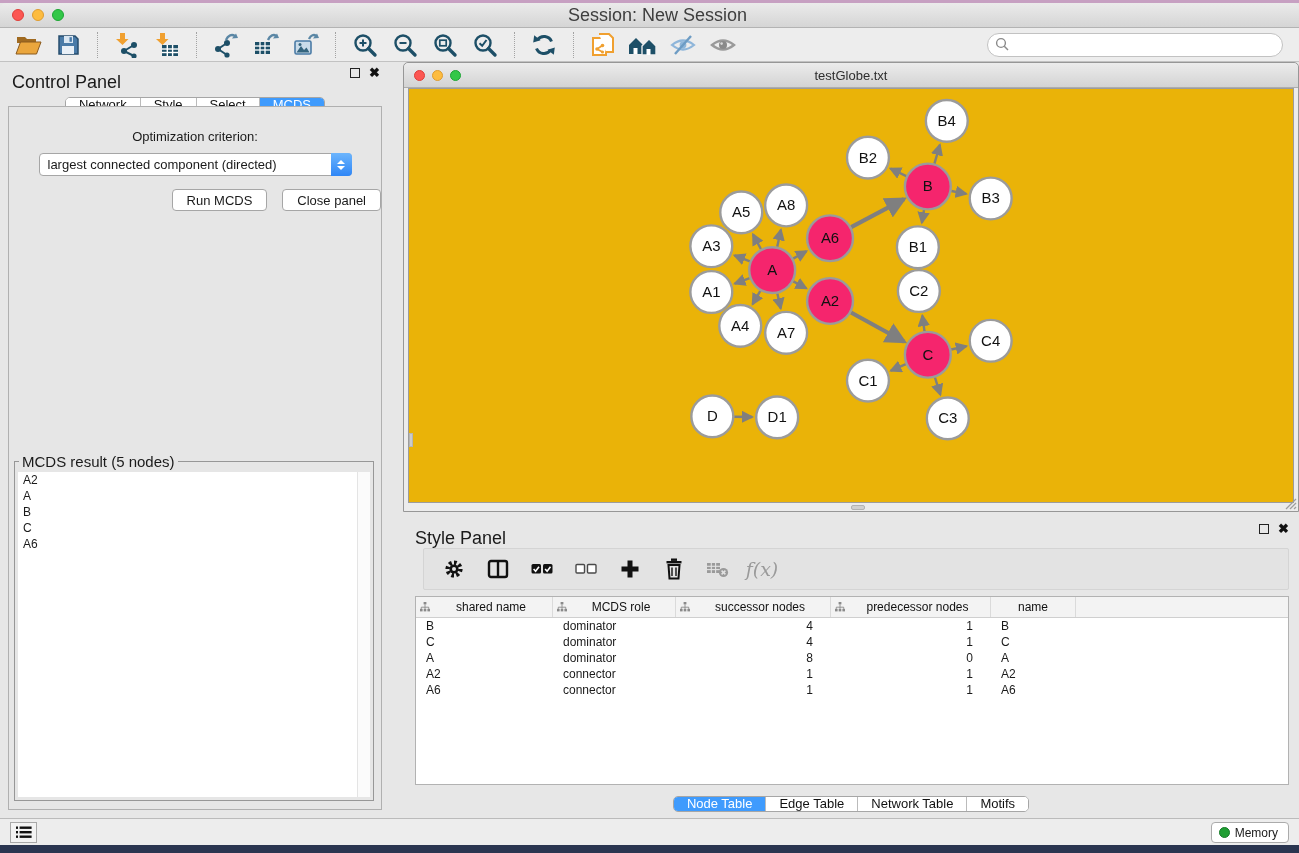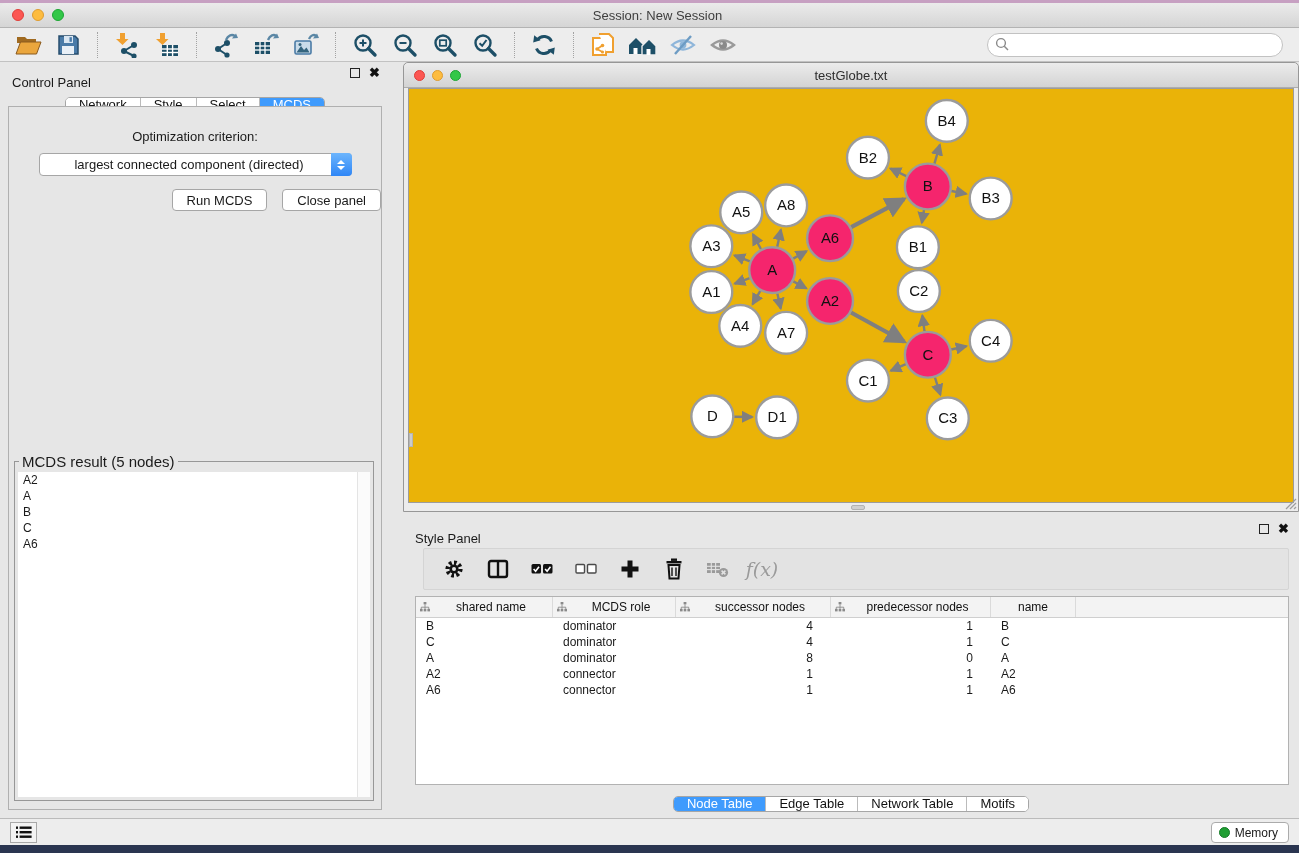--- a/index.html
+++ b/index.html
@@ -10,52 +10,52 @@
   
   .desktop-strip-top { position:absolute; top:0; left:0; right:0; height:3px; background:#c7a0c2; }
   .titlebar { position:absolute; top:3px; left:0; right:0; height:25px;
               background:linear-gradient(#ebebeb,#d5d5d5); border-bottom:1px solid #b3b3b3;
               border-radius:6px 6px 0 0; display:flex; align-items:center; }
   .lights { display:flex; gap:8px; margin-left:12px; }
   .light { width:12px; height:12px; border-radius:50%; }
   .light.red { background:#fc5753; border:1px solid #df3e3a;}
   .light.yellow { background:#fdbc40; border:1px solid #de9c30;}
   .light.green { background:#33c748; border:1px solid #1da534;}
-  .titlebar .title { position:absolute; left:16px; right:0; text-align:center; font-size:13px; color:#3e3e3e; }
+  .titlebar .title { position:absolute; left:16px; right:0; text-align:center; font-size:18px; color:#3e3e3e; }
 
   .toolbar { position:absolute; top:28px; left:0; right:0; height:34px; background:#ededed;
              border-bottom:1px solid #c2c2c2; display:flex; align-items:center; padding:0 8px; }
   .tb-btn { width:40px; height:30px; display:flex; align-items:center; justify-content:center; }
   .tb-sep { width:1px; height:26px; border-left:1px dotted #a3a3a3; margin:0 9px; }
   .searchbox { margin-left:auto; margin-right:8px; width:296px; height:24px; background:#fff;
                border:1px solid #c2c2c2; border-radius:12px; display:flex; align-items:center; padding-left:7px; }
   .searchbox input { border:none; outline:none; flex:1; height:18px; font-size:12px; background:transparent; }
 
   
   .control-panel { position:absolute; left:0; top:62px; width:390px; height:756px; }
   .panel-head { position:relative; height:28px; display:flex; align-items:center; }
-  .panel-head .p-title { font-size:13px; margin-left:12px;margin-top:12px; }
+  .panel-head .p-title { font-size:18px; margin-left:12px;margin-top:12px; }
   .panel-icons { position:absolute; right:10px; top:6px; display:flex; gap:9px; align-items:center; }
   .float-icon { width:10px; height:10px; border:1.6px solid #222; display:inline-block; }
   .close-icon { font-size:13px; font-weight:bold; color:#111; line-height:10px; }
 
   .seg { display:inline-flex; background:#fff; border:1px solid #a6a6a6; border-radius:5px; overflow:hidden; height:16px; }
   .seg .tab { padding:2px 13px; font-size:13px; background:#fff; color:#111; border-right:1px solid #bbb;
               display:flex; align-items:center; white-space:nowrap; }
   .seg .tab:last-child { border-right:none; }
   .seg .tab.active { background:#3f9bfd; color:#fff; }
   .cp-tabs { position:absolute; top:33px; left:0; width:100%; text-align:center; }
 
   .cp-content { position:absolute; left:8px; right:8px; top:44px; bottom:8px;
                 border:1px solid #b0b0b0; background:#e6e6e6; }
   .opt-label { margin-top:22px; text-align:center; font-size:13px; }
   .combo-row { margin-top:9px; display:flex; justify-content:center; }
   .combo { width:313px; height:23px; background:#fff; border:1px solid #a6a6a6; border-radius:4px;
            display:flex; align-items:center; position:relative; }
-  .combo .combo-text { font-size:13px; padding-left:8px; flex:1; white-space:nowrap; overflow:hidden;text-align:center; }
+  .combo .combo-text { font-size:13px; padding-left:8px; flex:1; white-space:nowrap; overflow:hidden; }
   .combo .stepper { width:21px; height:23px; margin:-1px -1px -1px 0; border-radius:0 4px 4px 0;
                     background:linear-gradient(#6cb5fd,#2f86f6); display:flex; flex-direction:column;
                     align-items:center; justify-content:center; gap:2px; }
   .tri-up { width:0;height:0;border-left:4px solid transparent;border-right:4px solid transparent;border-bottom:4px solid #fff; }
   .tri-dn { width:0;height:0;border-left:4px solid transparent;border-right:4px solid transparent;border-top:4px solid #fff; }
   .btn-row { margin-top:13px; display:flex; justify-content:flex-end; gap:15px; }
   .mac-btn { height:22px; padding:0 14px; background:#fff; border:1px solid #a6a6a6; border-radius:4px;
              font-size:13px; display:flex; align-items:center; }
 
   .result-fieldset { position:absolute; left:5px; right:7px; top:346px; bottom:8px;

